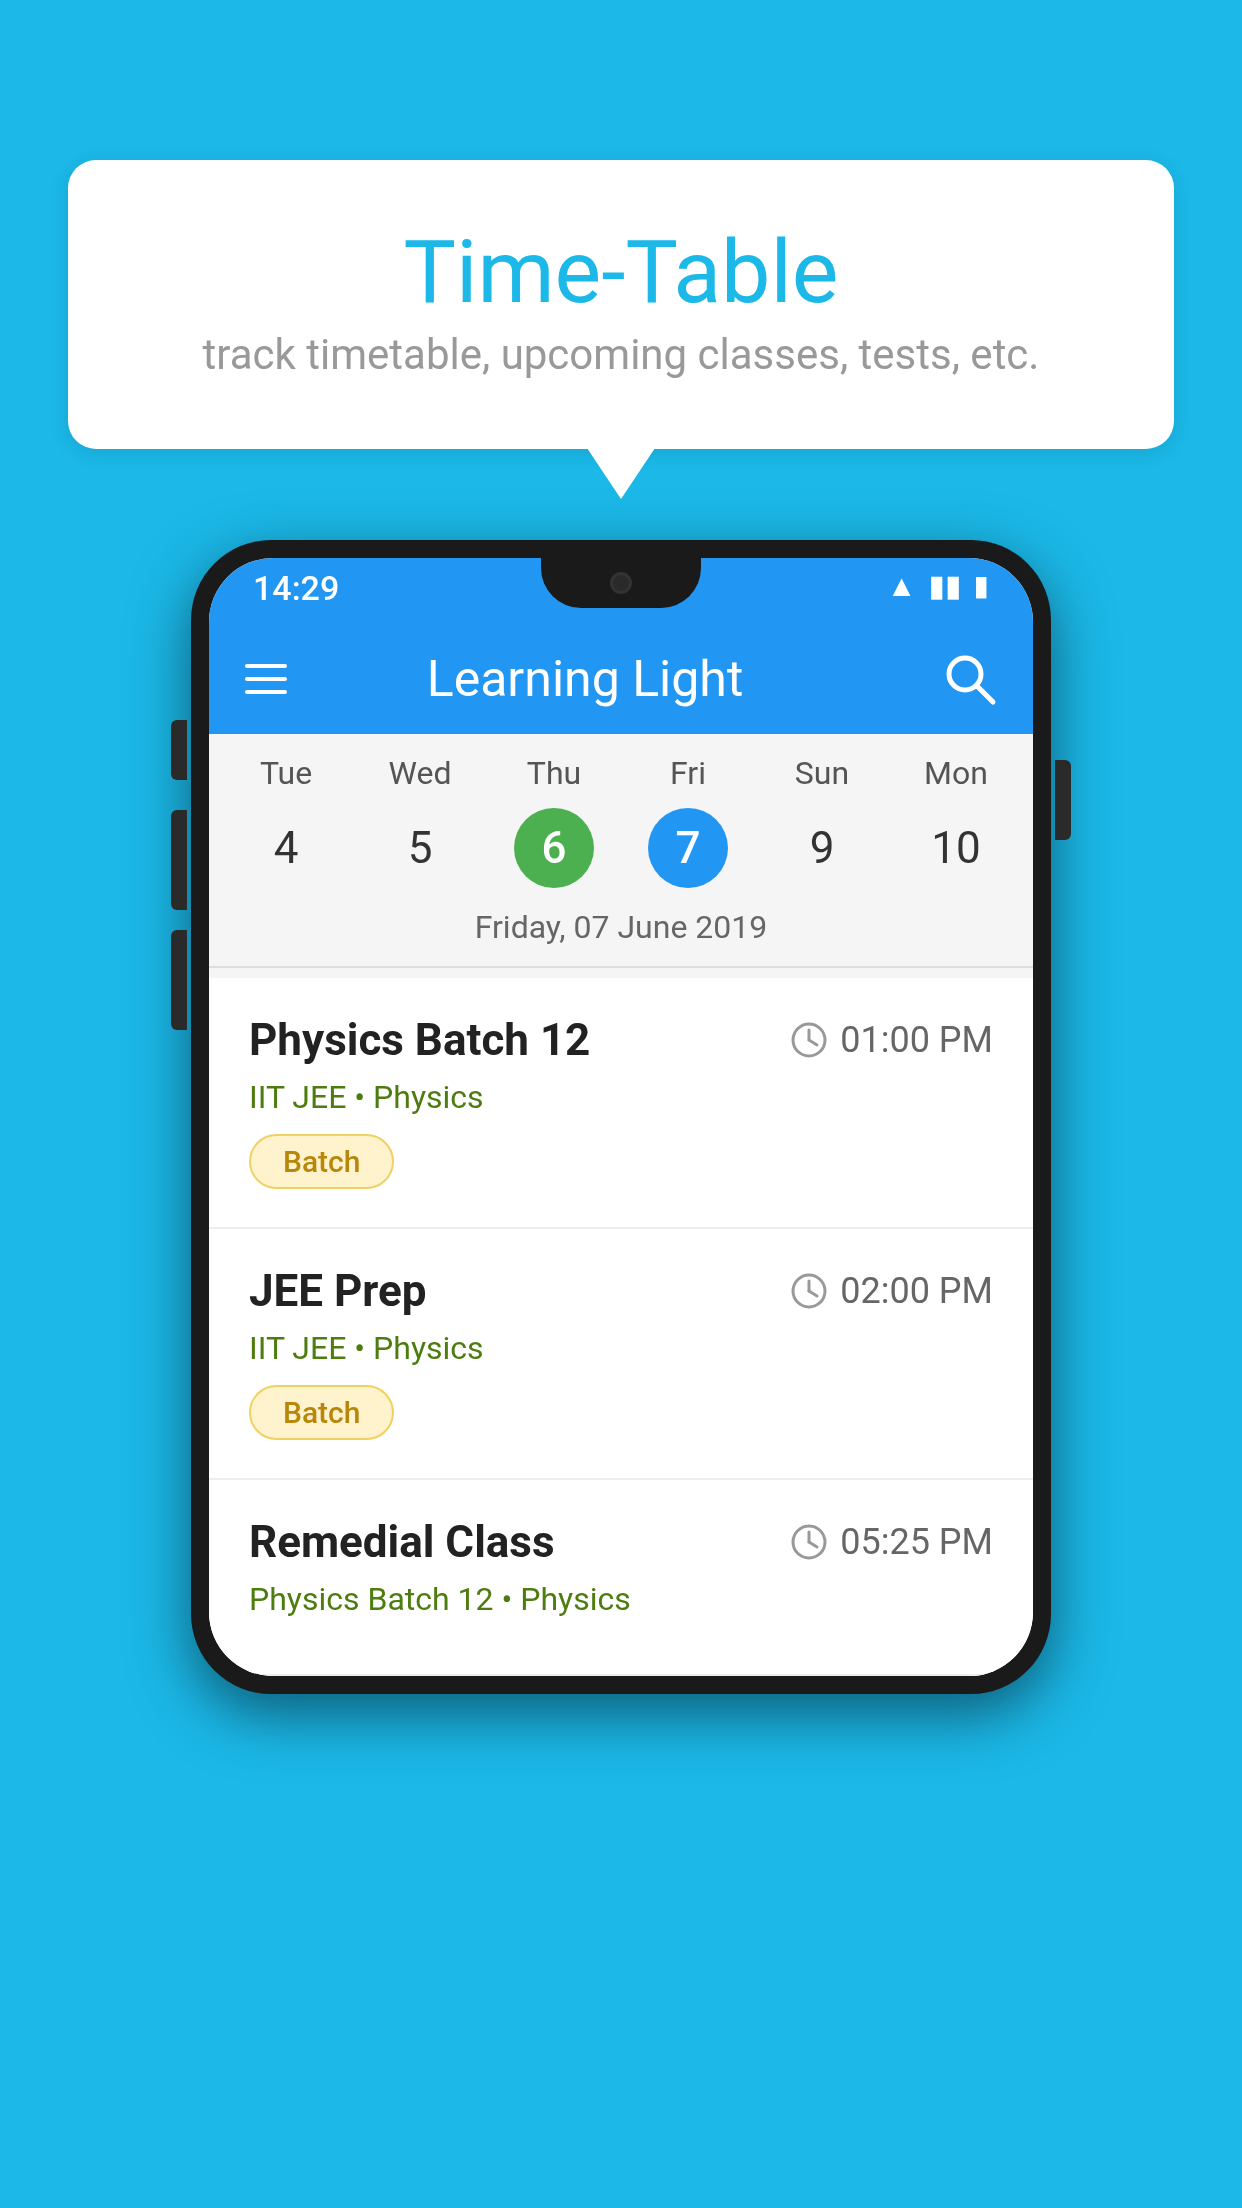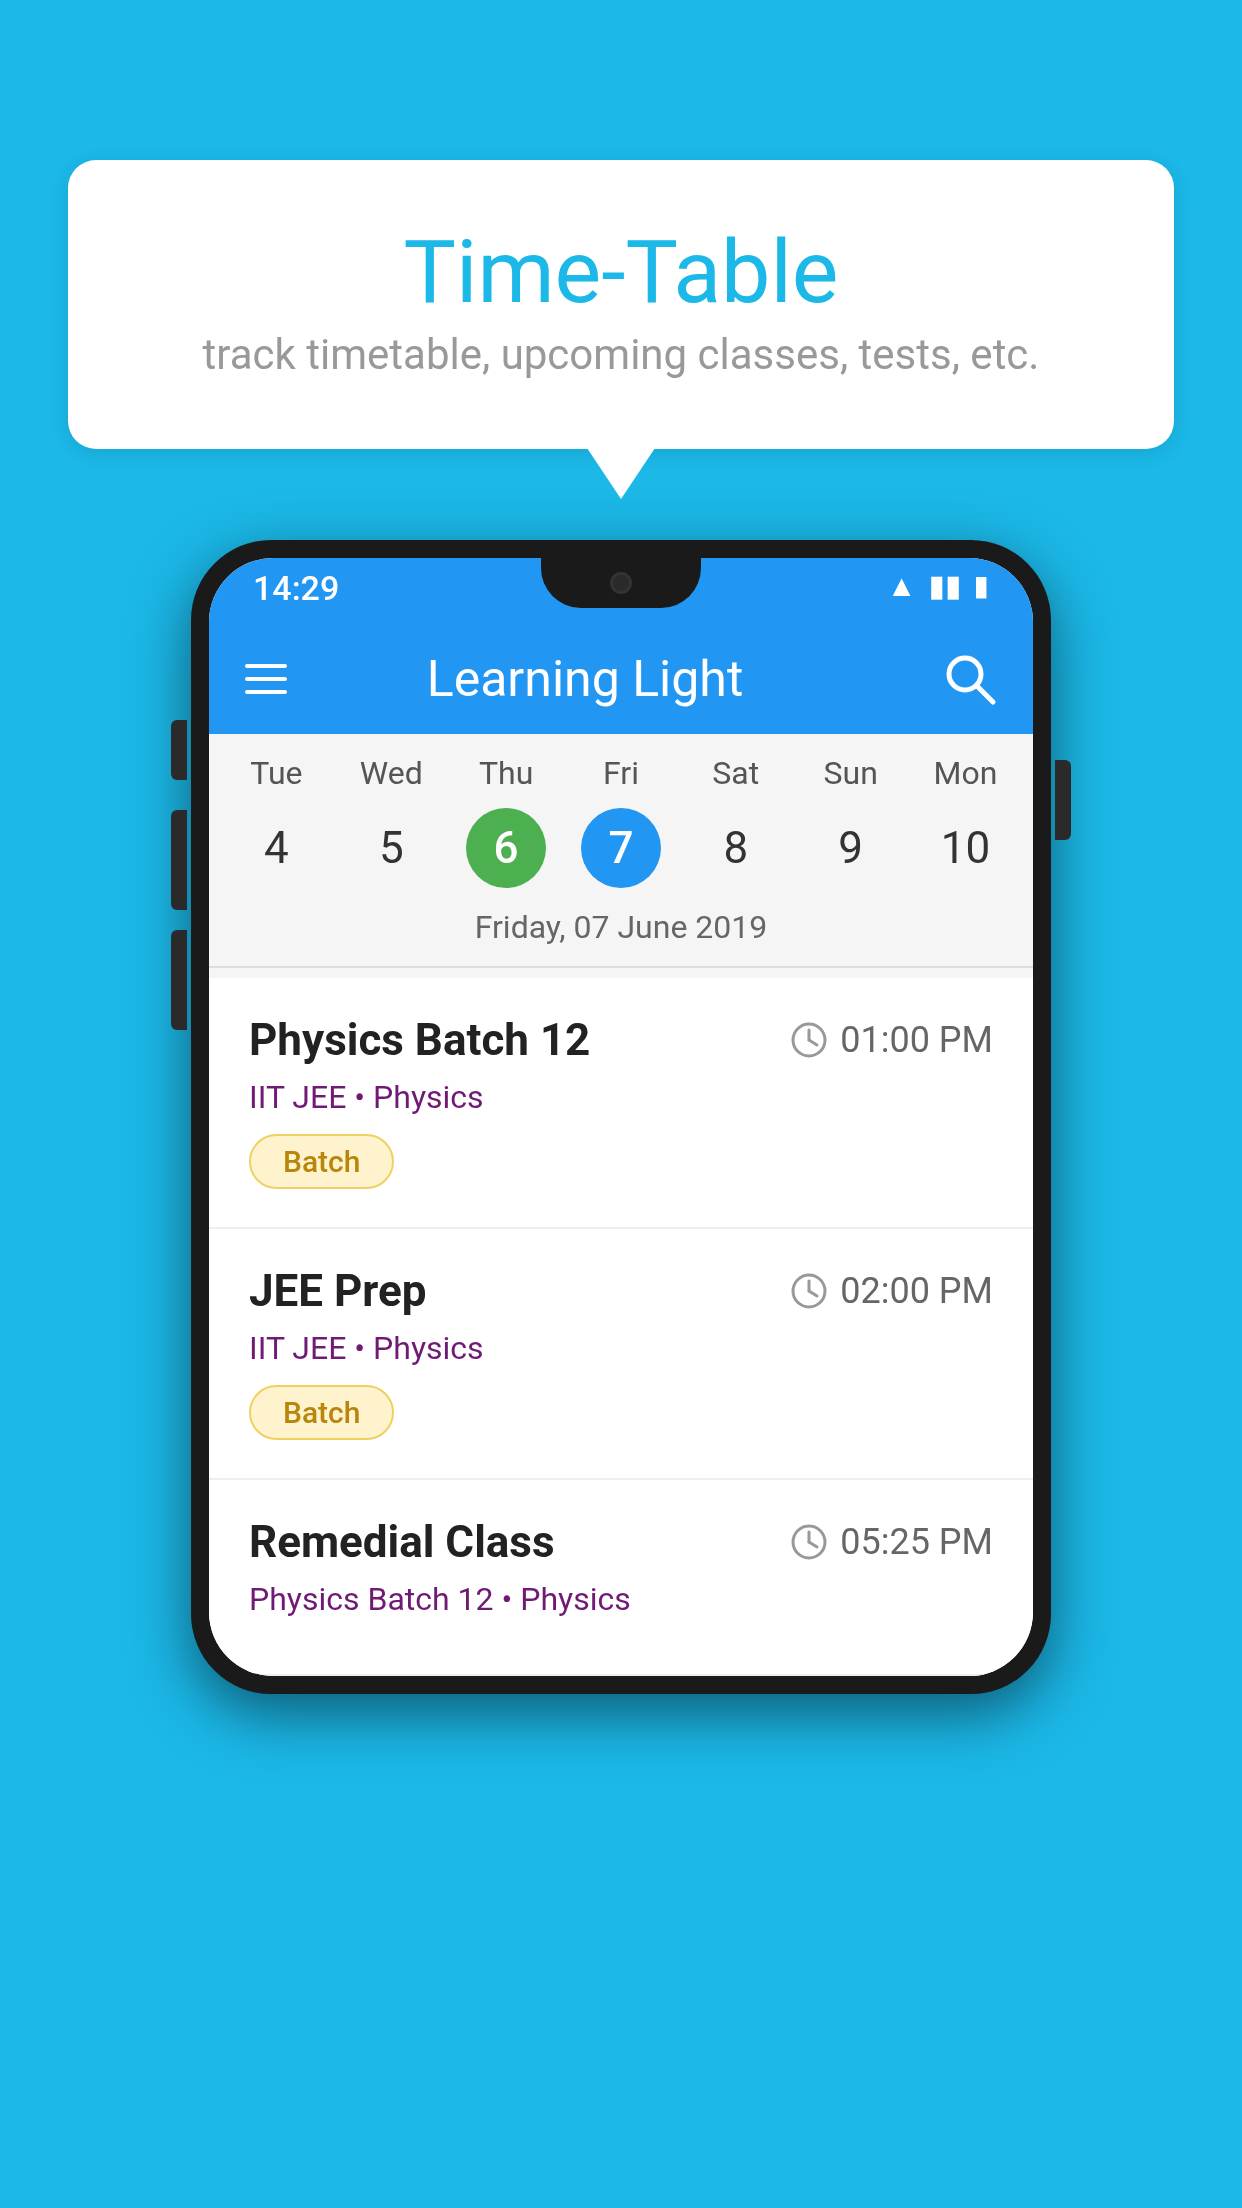--- a/index.html
+++ b/index.html
@@ -254,21 +254,21 @@
     .item-time {
       display: flex;
       align-items: center;
       gap: 12px;
       color: #666;
       font-size: 36px;
     }
 
     .item-meta {
       font-size: 32px;
-      color: #701a75;
+      color: #4d7c0f;
       margin-bottom: 18px;
     }
 
     .batch-badge {
       display: inline-block;
       background: #FFF3CD;
       color: #B8860B;
       border: 2px solid #F0D060;
       border-radius: 40px;
       padding: 8px 32px;
@@ -377,24 +377,20 @@
               <div class="day-label">Wed</div>
               <div class="day-num">5</div>
             </div>
             <div class="day-col">
               <div class="day-label">Thu</div>
               <div class="day-num today">6</div>
             </div>
             <div class="day-col">
               <div class="day-label">Fri</div>
               <div class="day-num selected">7</div>
-            </div>
-            <div class="day-col">
-              <div class="day-label">Sat</div>
-              <div class="day-num">8</div>
             </div>
             <div class="day-col">
               <div class="day-label">Sun</div>
               <div class="day-num">9</div>
             </div>
             <div class="day-col">
               <div class="day-label">Mon</div>
               <div class="day-num">10</div>
             </div>
           </div>

